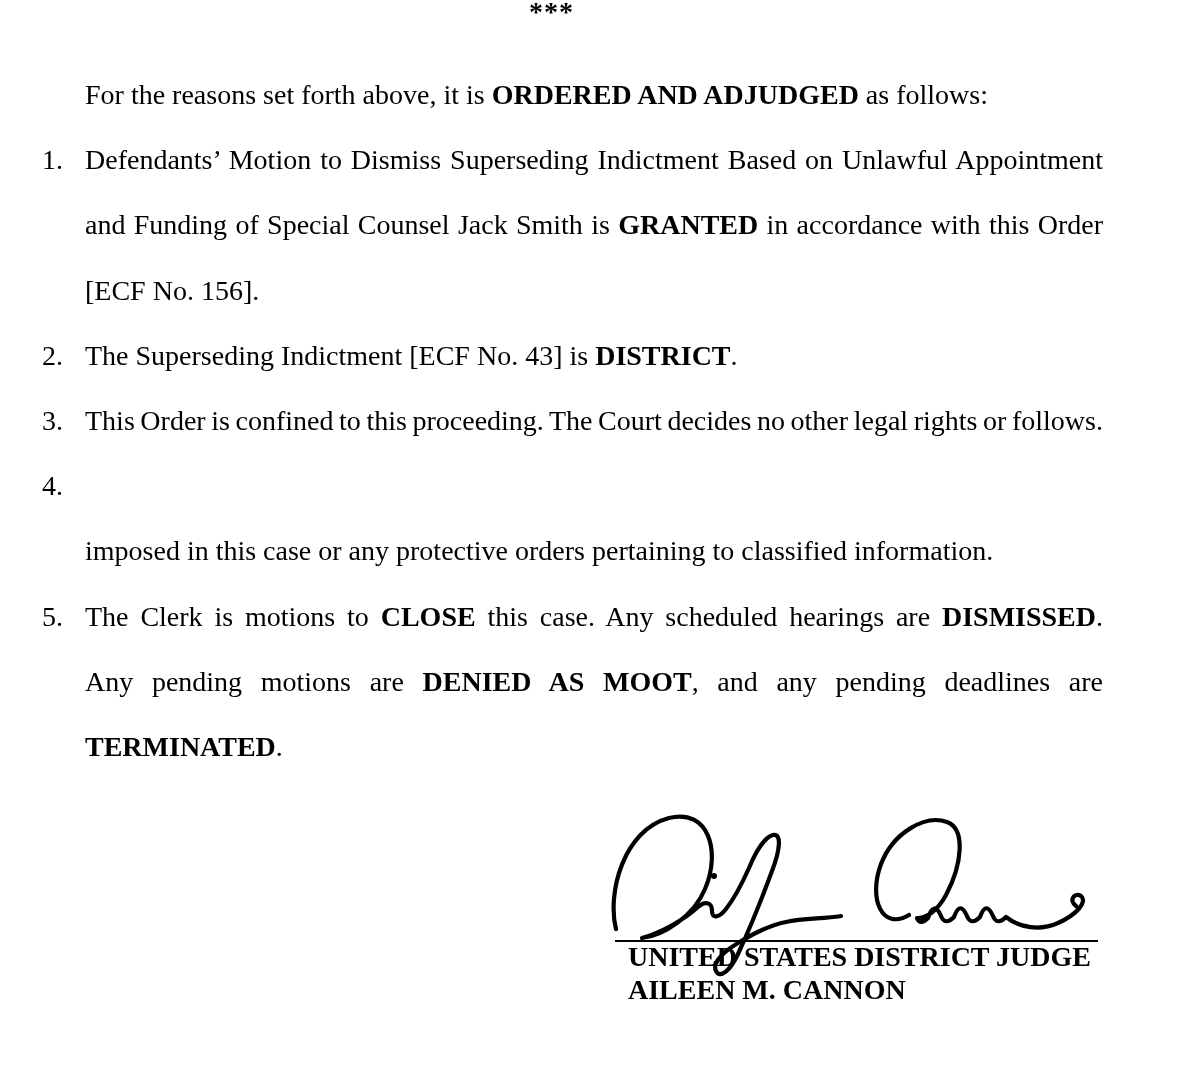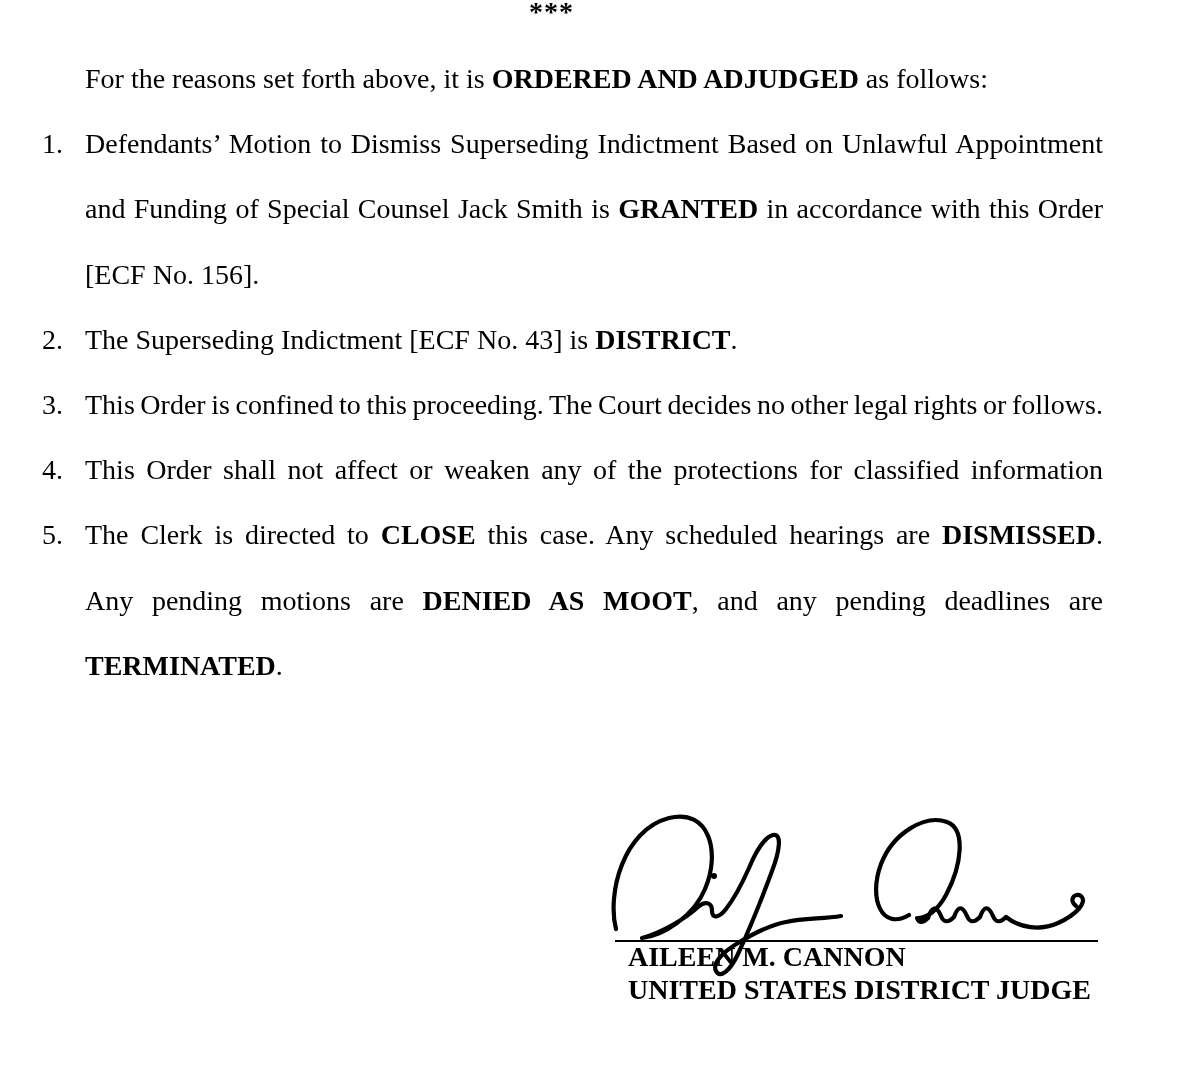--- a/index.html
+++ b/index.html
@@ -10,21 +10,21 @@
     font-family:"Liberation Serif","DejaVu Serif",serif;
     color:#000000;
     overflow:hidden;
   }
   .stars{
     position:absolute;left:0;top:-4px;width:1103px;
     text-align:center;font-weight:bold;font-size:28px;line-height:32px;
     letter-spacing:1px;
   }
   .body-text{
-    position:absolute;left:85px;top:46px;width:1018px;
+    position:absolute;left:85px;top:62px;width:1018px;
     font-size:28px;line-height:65.2px;
   }
   .line{position:relative;height:65.2px;}
   .jst{text-align:justify;text-align-last:justify;}
   .tight{word-spacing:-2px;}
   .num{position:absolute;left:-43px;top:0;}
   .b{font-weight:bold;}
   .sig-svg{
     position:absolute;left:610px;top:808px;width:490px;height:180px;
     pointer-events:none;
@@ -50,37 +50,38 @@
     <div class="line"><span>For the reasons set forth above, it is </span><span class="b">ORDERED AND ADJUDGED</span><span> as follows:</span></div>
 
     <div class="line jst"><span class="num">1.</span><span>Defendants’ Motion to Dismiss Superseding Indictment Based on Unlawful Appointment</span></div>
     <div class="line jst"><span>and Funding of Special Counsel Jack Smith is </span><span class="b">GRANTED</span><span> in accordance with this Order</span></div>
     <div class="line"><span>[ECF No. 156].</span></div>
 
     <div class="line"><span class="num">2.</span><span>The Superseding Indictment [ECF No. 43] is </span><span class="b">DISTRICT</span><span>.</span></div>
 
     <div class="line jst tight"><span class="num">3.</span><span>This Order is confined to this proceeding.  The Court decides no other legal rights or follows.</span></div>
 
-    <div class="line jst"><span class="num">4.</span><span>This Order shall not affect or weaken any of the protections for classified information</span></div>
+    <div class="line jst"><span class="num">4.</span></div>
+    <div class="line"><span>imposed in this case or any protective orders pertaining to classified information.</span></div>
 
-    <div class="line jst"><span class="num">5.</span><span>The Clerk is directed to </span><span class="b">CLOSE</span><span> this case.  Any scheduled hearings are </span><span class="b">DISMISSED</span><span>.</span></div>
+    <div class="line jst"><span class="num">5.</span><span>The Clerk is motions to </span><span class="b">CLOSE</span><span> this case.  Any scheduled hearings are </span><span class="b">DISMISSED</span><span>.</span></div>
     <div class="line jst"><span>Any pending motions are </span><span class="b">DENIED AS MOOT</span><span>, and any pending deadlines are</span></div>
     <div class="line"><span class="b">TERMINATED</span><span>.</span></div>
 
 
   </div>
 
   <svg class="sig-svg" viewBox="0 0 490 180" xmlns="http://www.w3.org/2000/svg">
     <g fill="none" stroke="#000000" stroke-width="4.2" stroke-linecap="round" stroke-linejoin="round">
       <path d="M6,121 C-3,86 13,22 59,10 C99,0 111,44 95,81 C84,108 53,128 32,130 C50,125 74,112 88,99 C96,92 102,95 102,103 C102,111 109,110 116,101 C123,92 131,78 139,60 C146,43 155,29 163,27 C172,25 170,42 162,63 C151,93 140,120 128,146 C120,163 110,171 106,163 C102,155 113,144 128,135 C144,125 161,117 176,114 C194,110 213,111 231,108"></path>
       <path d="M299,107 C272,123 258,91 271,56 C283,25 315,6 337,14 C356,21 352,57 336,87 C328,102 316,111 307,110 Q310,118 318,110 Q324,92 331,108 Q335,118 344,109 Q350,92 357,108 Q361,118 370,109 Q376,92 383,108 Q387,118 396,109 C410,120 430,123 448,115 C466,107 478,94 471,88 C465,84 458,92 466,98"></path>
     </g>
     <circle cx="104" cy="68" r="3" fill="#000000"></circle>
   </svg>
 
   <div class="sig-rule"></div>
 
   <div class="sig-block">
+    <div>UNITED STATES DISTRICT JUDGE</div>
     <div>AILEEN M. CANNON</div>
-    <div>UNITED STATES DISTRICT JUDGE</div>
   </div>
 
 </div>
 
 </body></html>

